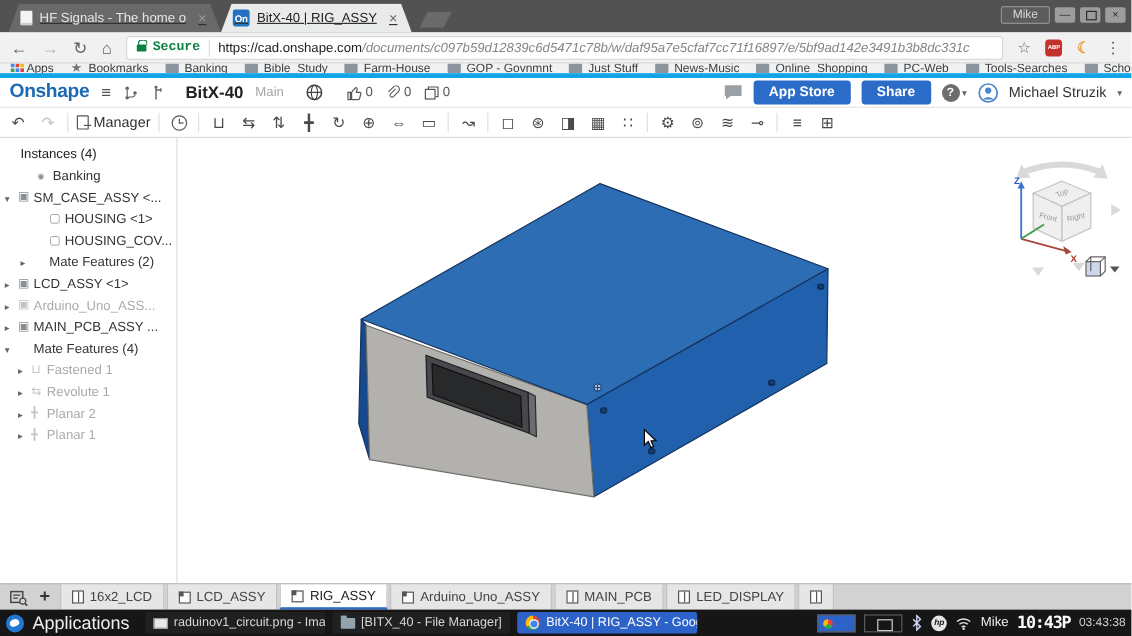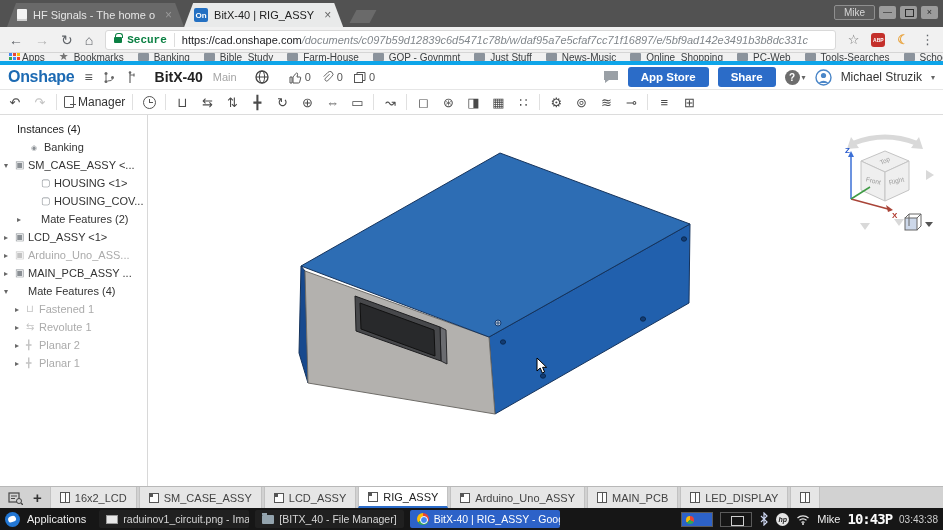--- a/index.html
+++ b/index.html
@@ -3,21 +3,21 @@
 <meta charset="utf-8">
 <style>
   *{margin:0;padding:0;box-sizing:border-box;}
   html,body{width:943px;height:530px;overflow:hidden;}
   body{position:relative;font-family:"Liberation Sans",sans-serif;background:#fff;font-size:11px;color:#333;}
   .abs{position:absolute;}
   button{border:none;background:none;font-family:inherit;cursor:default;}
 
   
   #titlebar{left:0;top:0;width:943px;height:27px;background:#525252;display:flex;align-items:flex-end;}
-  .tabstrip{display:flex;align-items:flex-end;padding-left:7px;height:27px;}
+  .tabstrip{display:flex;align-items:flex-end;padding-left:7px;height:27px;text-decoration:underline;}
   .btab{height:24px;display:flex;align-items:center;padding:0 10px;min-width:150px;max-width:240px;
         clip-path:polygon(0 100%,9px 0,calc(100% - 9px) 0,100% 100%);background:#696969;color:#e6e6e6;font-size:11px;}
   .btab.active{background:#e9eaea;color:#222;}
   .btab .tlabel{flex:1;white-space:nowrap;overflow:hidden;margin-right:8px;}
   .btab .tclose{color:#9a9a9a;font-size:12px;padding:0 2px;}
   .btab.active .tclose{color:#666;}
   .fav{width:14px;height:14px;margin-right:6px;flex:0 0 auto;display:flex;align-items:center;justify-content:center;}
   .fav.onshape{background:#2470c2;border-radius:2px;color:#fff;font-size:8px;font-weight:bold;}
   .fav.page{width:10px;height:12px;background:#f4f4f4;border-radius:1px;box-shadow:inset 0 -2px 0 #cfcfcf;}
   .newtab{width:20px;height:13px;background:#6a6a6a;transform:skewX(-28deg);margin:0 0 4px 10px;}
@@ -108,21 +108,21 @@
   .dticon{flex:0 0 auto;position:relative;}
   .dtab .dticon{width:10px;height:11px;border:1px solid #555;background:#fdfdfd;}
   .dtab.ps .dticon::after{content:"";position:absolute;left:4px;top:0;bottom:0;border-left:1px solid #555;}
   .dtab.asm .dticon{height:10px;}
   .dtab.asm .dticon::after{content:"";position:absolute;left:-1px;top:-1px;width:4px;height:4px;background:#555;}
 
   
   #taskbar{left:0;top:508px;width:943px;height:22px;background:#161616;display:flex;align-items:center;padding:0 5px;gap:7px;color:#ddd;}
   .apps-logo{width:15px;height:15px;border-radius:50%;background:#2277d4;position:relative;flex:0 0 auto;}
   .apps-logo::after{content:"";position:absolute;left:3px;top:4px;width:8px;height:6px;background:#fff;border-radius:50% 50% 40% 40%;transform:rotate(-20deg);}
-  .tb-menu-label{font-size:11px;color:#eee;margin-right:6px;}
+  .tb-menu-label{font-size:15px;color:#eee;margin-right:6px;}
   .tbbtn{height:18px;display:flex;align-items:center;gap:5px;padding:0 7px;font-size:10.5px;color:#d6d6d6;background:#202020;border-radius:2px;white-space:nowrap;max-width:150px;overflow:hidden;}
   .tbbtn.active{background:#2d62c8;color:#fff;}
   .tbico{flex:0 0 auto;display:inline-block;}
   .tbico.img{width:12px;height:9px;background:#e8e8e8;border:1px solid #9a9a9a;}
   .tbico.folder{width:12px;height:9px;background:#93a3ad;border-radius:1px;position:relative;}
   .tbico.folder::before{content:"";position:absolute;top:-2px;left:0;width:5px;height:2px;background:#93a3ad;}
   .tbico.chrome{width:12px;height:12px;border-radius:50%;background:conic-gradient(#ea4335 0 33%,#34a853 0 66%,#fbbc05 0 100%);position:relative;}
   .tbico.chrome::after{content:"";position:absolute;left:3px;top:3px;width:6px;height:6px;border-radius:50%;background:#4285f4;border:1px solid #fff;}
   .ws{width:32px;height:15px;border:1px solid #5a5a5a;flex:0 0 auto;position:relative;}
   .ws.active{background:#2d62c8;}
@@ -568,24 +568,20 @@
     <span class="dt-plus">+</span>
   </div>
   <div style="display:flex;align-items:stretch;">
 
   <div class="dtab ps">
       <span class="dticon"></span>
       <span>16x2_LCD</span>
     </div>
       <div class="dtab asm">
       <span class="dticon"></span>
-      <span>SM_CASE_ASSY</span>
-    </div>
-      <div class="dtab asm">
-      <span class="dticon"></span>
       <span>LCD_ASSY</span>
     </div>
       <div class="dtab asm active">
       <span class="dticon"></span>
       <span>RIG_ASSY</span>
     </div>
       <div class="dtab asm">
       <span class="dticon"></span>
       <span>Arduino_Uno_ASSY</span>
     </div>

